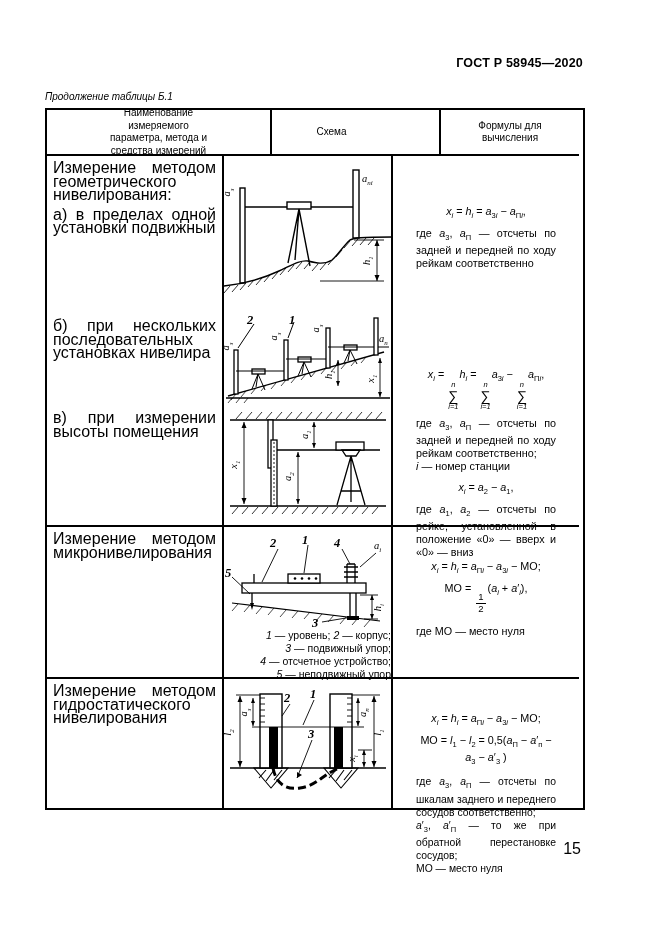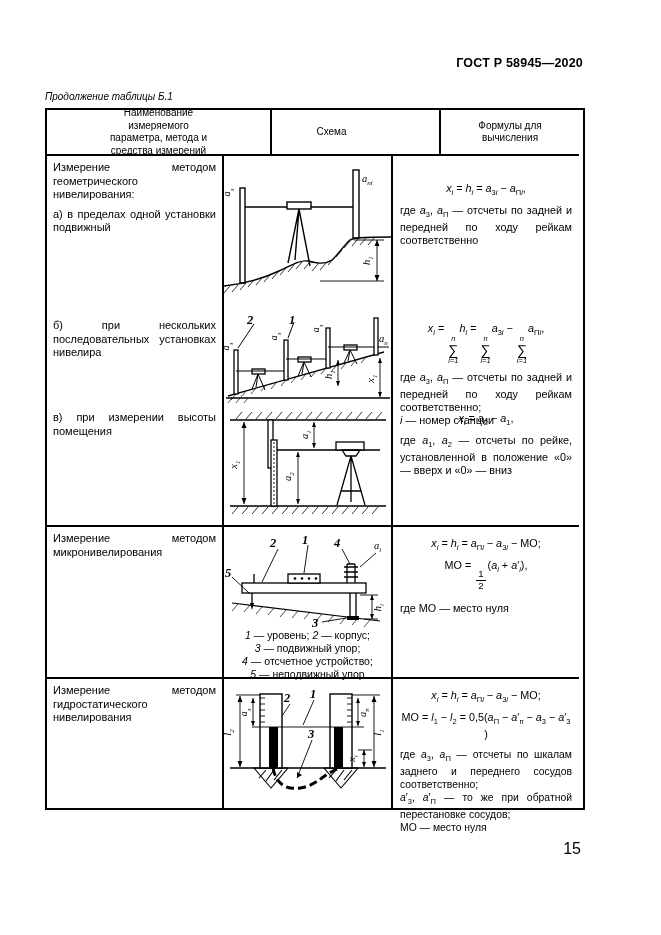--- a/index.html
+++ b/index.html
@@ -9,40 +9,40 @@
   .caption{position:absolute;top:91px;left:45px;font-size:10px;font-style:italic;}
   .pagenum{position:absolute;top:840px;right:80px;font-size:16px;}
 
   .tbl{position:absolute;left:45px;top:108px;width:536px;border:2px solid #000;
        display:grid;grid-template-columns:175px 169px 188px;grid-template-rows:44px 371px 152px 131px;}
   .cell{border-left:2px solid #000;border-top:2px solid #000;box-sizing:border-box;position:relative;}
   .cell.c0{border-left:none;}
   .cell.r0{border-top:none;}
   .hdr{display:flex;align-items:center;justify-content:center;text-align:center;
        font-size:10px;line-height:12.5px;padding:2px 10px;margin-left:48px;}
-  .name-col{font-size:11px;line-height:13.5px;text-align:justify;}
+  .name-col{font-size:16px;line-height:13.5px;text-align:justify;}
   .name-col p{margin:0 0 6px 0;padding:0 6px;}
   .name-col .sub{box-sizing:border-box;padding-top:5px;}
   .subA{height:158px;} .subB{height:92px;} .subC{height:121px;}
   .schemeA{height:158px;} .schemeB{height:92px;} .schemeC{height:121px;}
   .fsubA{height:158px;} .fsubB{height:92px;} .fsubC{height:121px;}
   .scheme{position:relative;}
   .scheme svg{display:block;}
   .fcol{font-size:10.8px;line-height:13px;}
-  .fblock{box-sizing:border-box;padding:0 7px;}
+  .fblock{box-sizing:border-box;padding:0 23px;margin-top:23px;}
   .formula{text-align:center;margin:4px 0 5px 0;}
   .fnote{text-align:justify;}
   .padA{padding-top:22px;} .padB{padding-top:4px;} .padC{padding-top:2px;}
   sub{font-size:7.5px;}
   .sum{display:inline-flex;flex-direction:column;align-items:center;vertical-align:-9px;line-height:1;margin:0 1px;}
   .sum .lim{font-size:7.5px;font-style:italic;line-height:1.1;}
   .sum .sig{font-size:14px;line-height:1;}
   .frac{display:inline-flex;flex-direction:column;align-items:center;vertical-align:-8px;line-height:1.15;font-size:9.5px;margin:0 2px;}
   .frac span:last-child{border-top:1px solid #000;padding:0 2px;}
-  .legend{text-align:center;font-size:10.5px;line-height:13px;margin-top:2px;}
+  .legend{text-align:right;font-size:10.5px;line-height:13px;margin-top:2px;}
   .legend div{white-space:nowrap;}
   .lbl{position:absolute;font-family:"Liberation Serif",serif;font-style:italic;font-size:10.5px;line-height:1;white-space:nowrap;}
   .lbl sub{font-size:7px;}
   .num{font-size:12.5px;font-weight:bold;}
   .rot{transform:rotate(-90deg);transform-origin:center;}
 </style>
 </head>
 <body>
 
 <div class="page">

